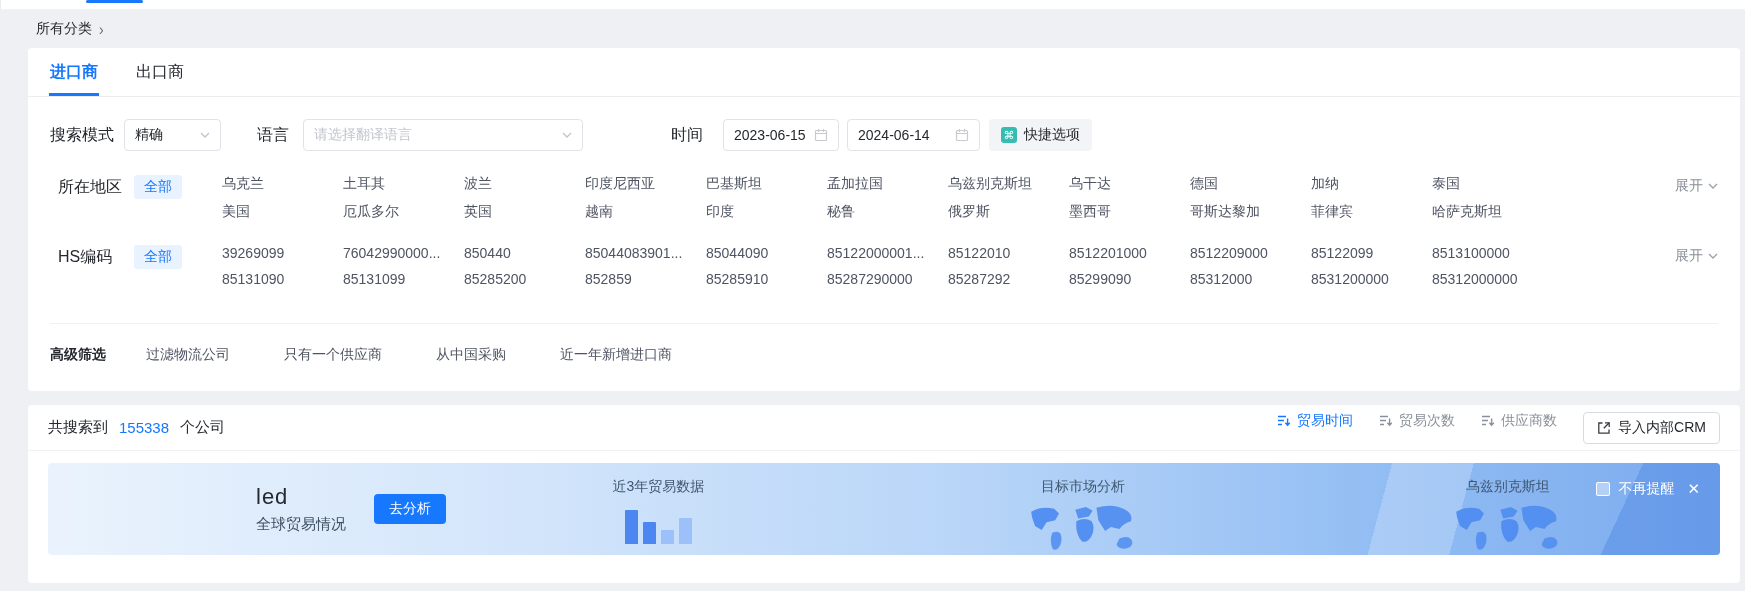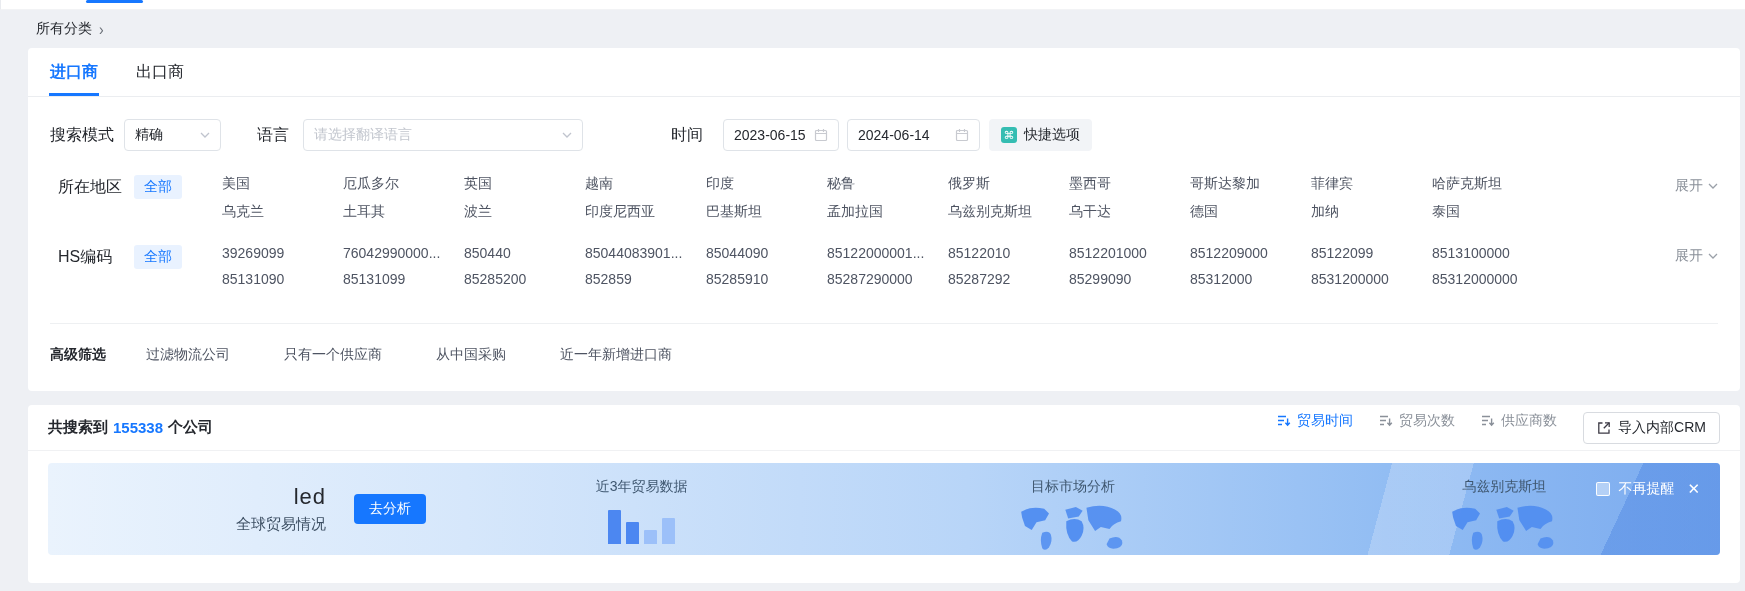--- a/index.html
+++ b/index.html
@@ -49,35 +49,35 @@
   .cell { font-size:14px; color:#4e5462; white-space:nowrap; overflow:hidden; cursor:pointer; }
   .expand { color:#8a9099; font-size:14px; display:flex; align-items:center; gap:5px; justify-content:flex-end; cursor:pointer; padding-top:2px; }
   .divider { height:1px; background:#eef0f2; margin:36px 22px 0; }
   
   .advanced-row { display:flex; align-items:center; padding:21px 22px 27px; }
   .adv-label { font-size:14px; font-weight:700; color:#25282e; margin-right:40px; }
   .adv-opt { font-size:14px; color:#4e5462; margin-right:54px; cursor:pointer; }
   
   .results-card { margin-top:14px; height:178px; overflow:hidden; }
   .results-bar { height:46px; display:flex; align-items:center; justify-content:space-between; padding:0 20px; border-bottom:1px solid #f0f1f3; }
-  .summary { font-size:15px; color:#25282e; font-weight:700; display:flex; align-items:center; gap:5px;text-align:center; }
+  .summary { font-size:15px; color:#25282e; font-weight:400; display:flex; align-items:center; gap:11px;text-align:center; }
   .summary .count { color:var(--accent); }
   .bar-right { display:flex; align-items:flex-start; }
   .sort-item { display:flex; align-items:center; gap:6px; font-size:14px; color:#8a9099; margin-left:26px; cursor:pointer; }
   .sort-item.active { color:var(--accent); }
   .crm-btn { margin-left:26px; height:32px; border:1px solid #d8dbe0; border-radius:4px; background:#fff; display:flex; align-items:center; gap:7px; padding:0 13px; font-size:14px; color:#25282e; cursor:pointer; }
   
   .banner { position:relative; margin:12px 20px 0; height:92px; border-radius:4px; overflow:hidden; display:flex; align-items:stretch;
     background:linear-gradient(90deg,#eaf3fd 0%,#d6e7fb 25%,#b8d5f8 55%,#92bdf3 80%,#7babef 100%); }
   .deco1 { position:absolute; right:130px; top:-25px; width:300px; height:150px; pointer-events:none;
     background:linear-gradient(105deg,transparent 32%,rgba(255,255,255,.22) 32%,rgba(255,255,255,.22) 56%,transparent 56%); }
   .deco2 { position:absolute; right:-30px; top:-15px; width:240px; height:140px; pointer-events:none;
     background:linear-gradient(115deg,transparent 46%,rgba(78,134,226,.45) 46%); }
   .banner-left { display:flex; align-items:center; gap:28px; padding-left:188px; z-index:1; }
-  .kw-block { text-align:right; }
+  .kw-block { text-align:left;margin-left:20px; }
   .kw { font-size:22px; color:#25282e; letter-spacing:1px; }
   .kw-sub { font-size:15px; color:#3d4f63; margin-top:5px; }
   .analyze-btn { height:30px; padding:4px 15px; background:var(--accent); color:#fff; border:none; border-radius:4px; font-size:14px; cursor:pointer; }
   .banner-sections { flex:1; display:flex; z-index:1; }
   .banner-section { flex:1; display:flex; flex-direction:column; align-items:center; padding-top:15px; }
   .bs-title { font-size:14px; color:#3f5770; margin-bottom:8px; }
   .bars { display:flex; align-items:flex-end; gap:5px; height:40px; }
   .bar { width:13px; border-radius:1px 1px 0 0; }
   .dismiss { position:absolute; top:17px; right:20px; display:flex; align-items:center; z-index:2; color:#fff; font-size:14px; }
   .checkbox { width:14px; height:14px; border:1px solid rgba(255,255,255,.95); background:rgba(255,255,255,.4); border-radius:2px; margin-right:8px; cursor:pointer; }
@@ -144,45 +144,45 @@
       <div class="quick-btn">
         <span class="quick-icon">⌘</span>
         <span>快捷选项</span>
       </div>
     </div>
 
     <div class="filter-grid-row">
       <span class="flabel">所在地区</span>
       <span class="badge">全部</span>
       <div class="cell-grids">
+        <div class="cell-grid" id="region-row2">
+            <span class="cell">乌克兰</span>
+            <span class="cell">土耳其</span>
+            <span class="cell">波兰</span>
+            <span class="cell">印度尼西亚</span>
+            <span class="cell">巴基斯坦</span>
+            <span class="cell">孟加拉国</span>
+            <span class="cell">乌兹别克斯坦</span>
+            <span class="cell">乌干达</span>
+            <span class="cell">德国</span>
+            <span class="cell">加纳</span>
+            <span class="cell">泰国</span>
+          </div>
         <div class="cell-grid" id="region-row1">
             <span class="cell">美国</span>
             <span class="cell">厄瓜多尔</span>
             <span class="cell">英国</span>
             <span class="cell">越南</span>
             <span class="cell">印度</span>
             <span class="cell">秘鲁</span>
             <span class="cell">俄罗斯</span>
             <span class="cell">墨西哥</span>
             <span class="cell">哥斯达黎加</span>
             <span class="cell">菲律宾</span>
             <span class="cell">哈萨克斯坦</span>
-          </div>
-        <div class="cell-grid" id="region-row2">
-            <span class="cell">乌克兰</span>
-            <span class="cell">土耳其</span>
-            <span class="cell">波兰</span>
-            <span class="cell">印度尼西亚</span>
-            <span class="cell">巴基斯坦</span>
-            <span class="cell">孟加拉国</span>
-            <span class="cell">乌兹别克斯坦</span>
-            <span class="cell">乌干达</span>
-            <span class="cell">德国</span>
-            <span class="cell">加纳</span>
-            <span class="cell">泰国</span>
           </div>
       </div>
       <span class="expand">
         <span>展开</span>
         <svg width="10" height="6" viewBox="0 0 10 6">
             <path d="M1 1l4 4 4-4" stroke="#9aa0a8" fill="none" stroke-width="1.3"></path>
           </svg>
       </span>
     </div>
 

